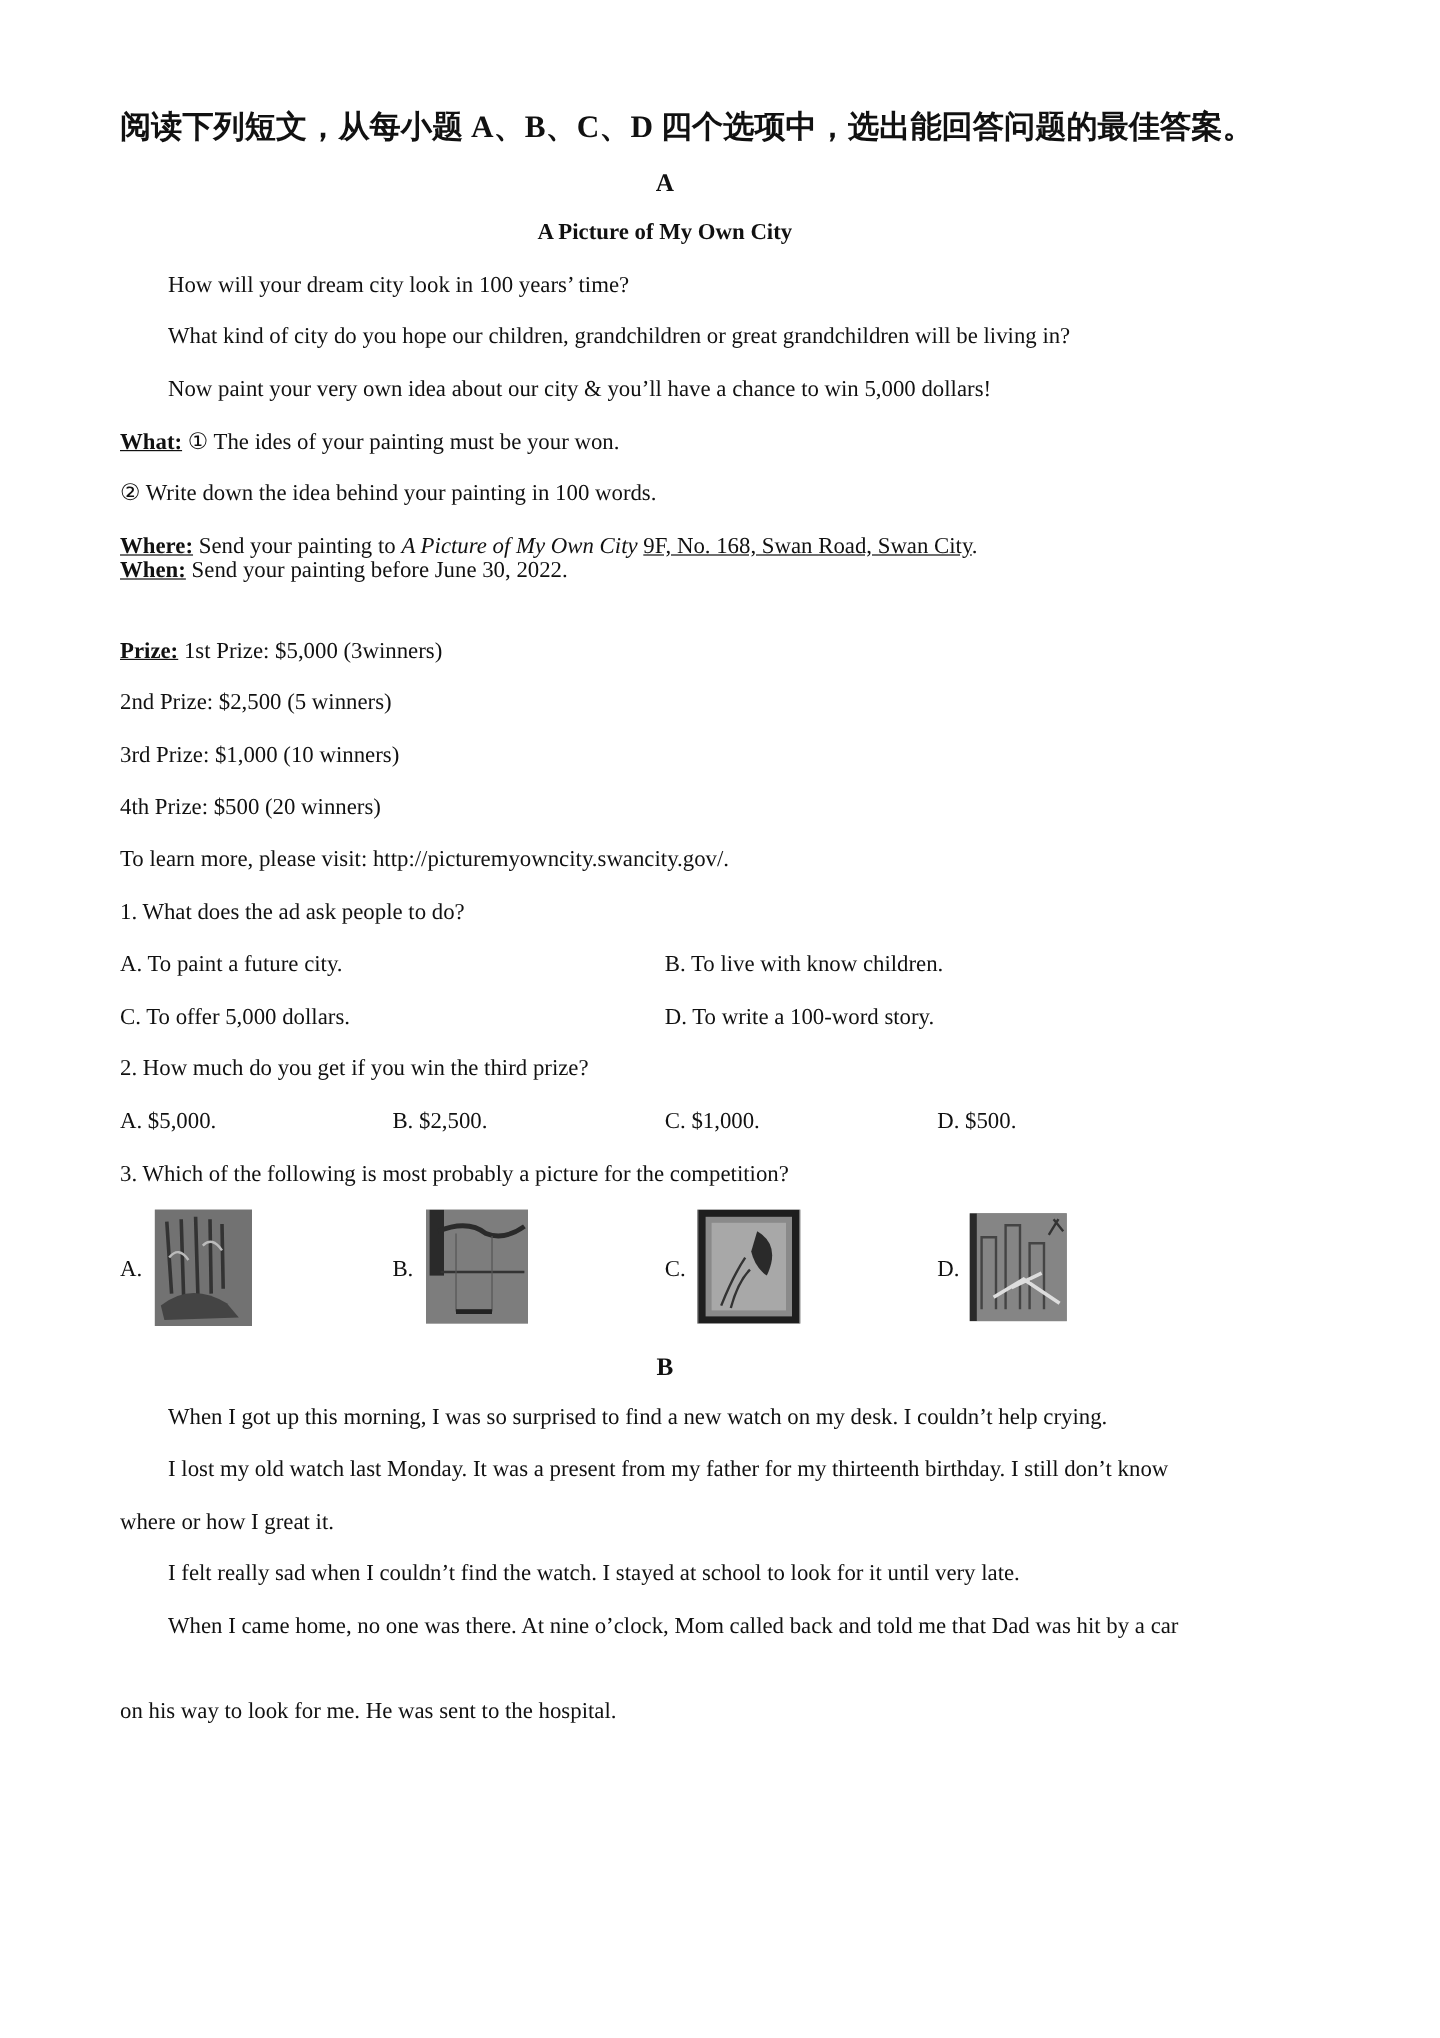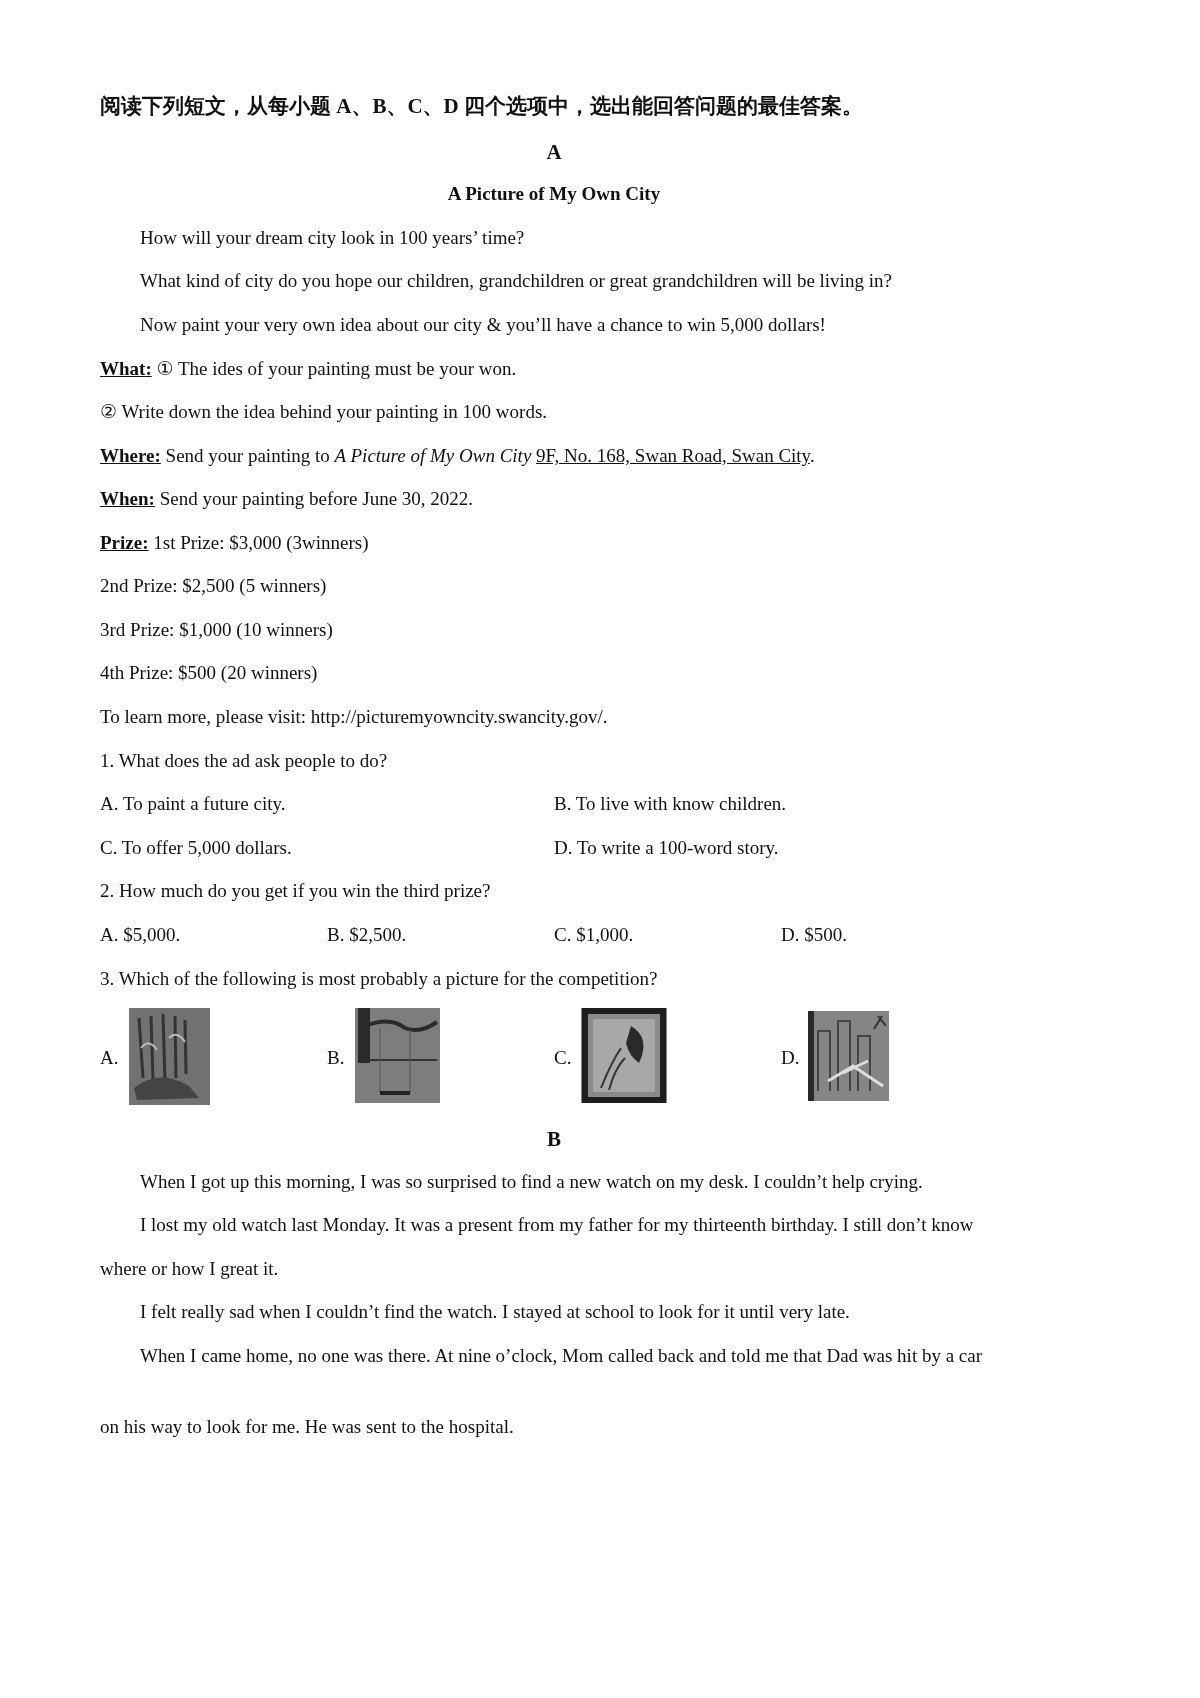--- a/index.html
+++ b/index.html
@@ -8,21 +8,21 @@
     font-family: "Liberation Serif", "DejaVu Serif", serif;
     color: #111;
     font-size: 19px;
   }
   .line { position: absolute; left: 100px; white-space: nowrap; line-height: 24px; }
   .indent { left: 140px; }
   .b { font-weight: bold; text-decoration: underline; }
   .it { font-style: italic; }
   .ul { text-decoration: underline; }
   .center { position: absolute; left: 0; width: 1108px; text-align: center; font-weight: bold; line-height: 24px; }
-  .instr { font-size: 21px; font-weight: bold; }
+  .instr { font-size: 26px; font-weight: bold; }
   .opt { position: absolute; white-space: nowrap; line-height: 24px; }
   .pic-label { position: absolute; line-height: 24px; }
   .pic { position: absolute; background: #7a7a7a; overflow: hidden; }
   .pic svg { width: 100%; height: 100%; display: block; }
 </style>
 </head>
 <body>
 
 <div class="line instr" style="top:94px;">阅读下列短文，从每小题 A、B、C、D 四个选项中，选出能回答问题的最佳答案。</div>
 
@@ -39,28 +39,28 @@
 </div>
 <div class="line" style="top:400px;">② Write down the idea behind your painting in 100 words.</div>
 
 <div class="line" style="top:444px;">
   <span class="b">Where:</span>
   <span>Send your painting to</span>
   <span class="it">A Picture of My Own City</span>
   <span class="ul">9F, No. 168, Swan Road, Swan City</span><span>.</span>
 </div>
 
-<div class="line" style="top:487px;">
+<div class="line" style="top:464px;">
   <span class="b">When:</span>
   <span>Send your painting before June 30, 2022.</span>
 </div>
 
 <div class="line" style="top:531px;">
   <span class="b">Prize:</span>
-  <span>1st Prize: $3,000 (3winners)</span>
+  <span>1st Prize: $5,000 (3winners)</span>
 </div>
 <div class="line" style="top:574px;">2nd Prize: $2,500 (5 winners)</div>
 <div class="line" style="top:618px;">3rd Prize: $1,000 (10 winners)</div>
 <div class="line" style="top:661px;">4th Prize: $500 (20 winners)</div>
 
 <div class="line" style="top:705px;text-align:right;">To learn more, please visit: http://picturemyowncity.swancity.gov/.</div>
 
 <div class="line" style="top:749px;">1. What does the ad ask people to do?</div>
 <div class="opt" style="top:792px; left:100px;">A. To paint a future city.</div>
 <div class="opt" style="top:792px; left:554px;">B. To live with know children.</div>

